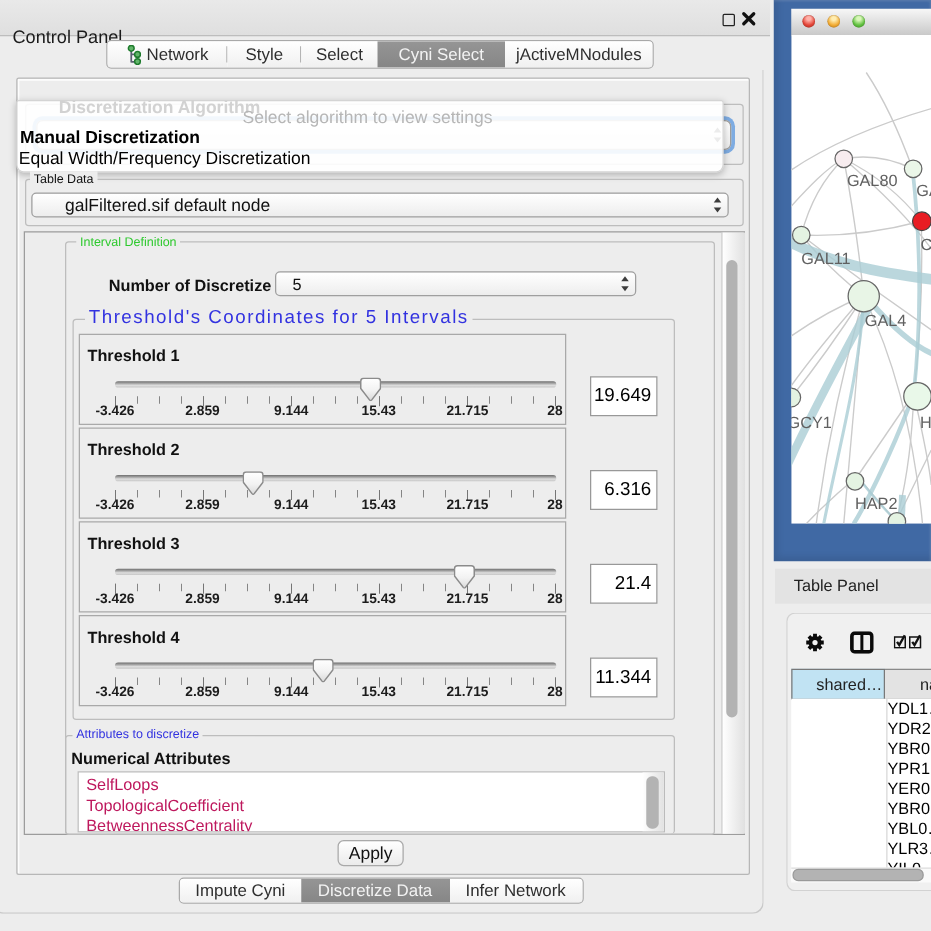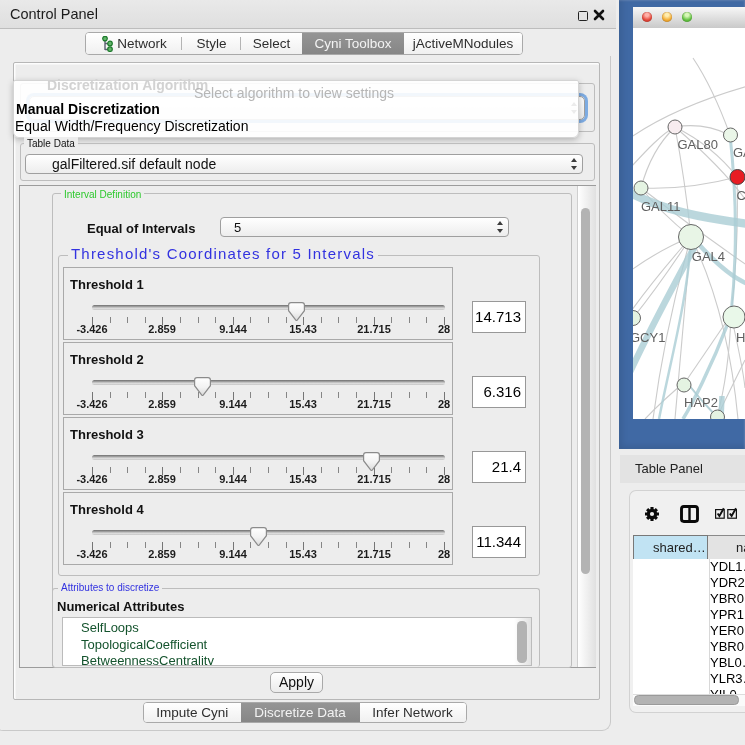--- a/index.html
+++ b/index.html
@@ -1,21 +1,21 @@
 <!DOCTYPE html>
 <html><head><meta charset="utf-8">
 <style>
 html,body{margin:0;padding:0;}
 body{width:745px;height:745px;overflow:hidden;position:relative;background:#ededed;
   font-family:"Liberation Sans",sans-serif;-webkit-font-smoothing:antialiased;}
 .abs{position:absolute;}
 
 #titlebar{left:0;top:0;width:616px;height:28px;background:linear-gradient(#e9e9e9,#dfdfdf);
   border-bottom:1px solid #bdbdbd;}
-#title-txt{left:10px;top:0;height:28px;line-height:28px;font-size:14.5px;color:#1b1b1b;}
+#title-txt{left:10px;top:16px;height:28px;line-height:28px;font-size:14.5px;color:#1b1b1b;}
 #ic-restore{left:578px;top:11px;width:8px;height:8px;border:1.6px solid #222;border-radius:1.5px;}
 
 .seg{display:flex;border:1px solid #a9a9a9;border-radius:4px;overflow:hidden;
   background:#fff;box-sizing:border-box;}
 .seg .s{font-size:13.5px;font-weight:normal;color:#2e2e2e;text-align:center;position:relative;
   background:linear-gradient(#ffffff,#f0f0f0);box-sizing:border-box;white-space:nowrap;}
 .seg .div:after{content:'';position:absolute;right:0;top:4px;bottom:4px;width:1px;background:#b4b4b4;}
 .seg .sel{background:linear-gradient(#959595,#868686);color:#f3f3f3;}
 
 #mainpanel{left:12.5px;top:62px;width:585px;height:636px;border:1px solid #b7b7b7;
@@ -61,21 +61,21 @@
 <div class="abs seg" style="left:85px;top:32px;height:23px;">
  <div class="s div" style="width:96px;line-height:21px;">
    <svg width="12" height="16" viewBox="0 0 12 16" style="vertical-align:-3.5px;margin-right:4px">
      <path d="M4 4 V14 M4 7.5 H8.6 M4 13.5 H8.6" stroke="#5a6070" stroke-width="1.4" fill="none"></path>
      <circle cx="4" cy="2.6" r="2.3" fill="#62b56a" stroke="#1d7a2c" stroke-width="1.2"></circle>
      <circle cx="9" cy="7.5" r="2.3" fill="#62b56a" stroke="#1d7a2c" stroke-width="1.2"></circle>
      <circle cx="9" cy="13.2" r="2.3" fill="#62b56a" stroke="#1d7a2c" stroke-width="1.2"></circle>
    </svg>Network</div>
  <div class="s div" style="width:59px;line-height:21px;">Style</div>
  <div class="s" style="width:61px;line-height:21px;">Select</div>
- <div class="s sel" style="width:102px;line-height:21px;">Cyni Toolbox</div>
+ <div class="s sel" style="width:102px;line-height:21px;">Cyni Select</div>
  <div class="s" style="width:118px;line-height:21px;">jActiveMNodules</div>
 </div>
 
 <div class="abs" id="mainpanel"></div>
 
 <div class="abs group" style="left:20px;top:83px;width:573px;height:47px;"></div>
 
 <div class="abs combo" style="left:29px;top:96px;width:556px;height:24px;border-radius:5px;
   box-shadow:0 0 0 3px rgba(98,155,222,0.8);"></div>
 <div class="abs arr up" style="left:571px;top:102px;"></div>
@@ -99,21 +99,21 @@
 <div class="abs" style="left:19px;top:185px;width:577px;height:483px;border:1px solid #9c9c9c;
   background:#ededed;box-sizing:border-box;"></div>
 
 <div class="abs" style="left:577px;top:186px;width:18px;height:481px;
   background:linear-gradient(90deg,#ffffff,#e0e0e0);border-left:1px solid #cfcfcf;"></div>
 <div class="abs sbthumb" style="left:581px;top:208px;width:9px;height:366px;"></div>
 
 <div class="abs group" style="left:52px;top:193px;width:518px;height:473px;"></div>
 <div class="abs gtitle" style="left:61px;top:188px;color:#2ec92e;">Interval Definition</div>
 
-<div class="abs" style="left:87px;top:221px;font-size:13px;font-weight:bold;color:#111;">Equal of Intervals</div>
+<div class="abs" style="left:87px;top:221px;font-size:13px;font-weight:bold;color:#111;">Number of Discretize</div>
 <div class="abs combo" style="left:220px;top:217px;width:289px;height:20px;line-height:19px;border-radius:4px;">
   <span class="ctx" style="left:13px;">5</span>
   </div>
 <div class="abs arr up" style="left:497px;top:221px;"></div>
 <div class="abs arr dn" style="left:497px;top:229px;"></div>
 
 <div class="abs group" style="left:58px;top:255px;width:480px;height:319px;"></div>
 <div class="abs gtitle" style="left:68px;top:247px;color:#3232e0;font-size:15px;letter-spacing:1.2px;">Threshold's Coordinates for 5 Intervals</div>
 
 <div class="tpanel" style="top:267px;">
@@ -123,21 +123,21 @@
     <div class="ticks-maj"></div>
   <div class="tick-lab" style="left:-2px;">-3.426</div>
   <div class="tick-lab" style="left:68px;">2.859</div>
   <div class="tick-lab" style="left:139px;">9.144</div>
   <div class="tick-lab" style="left:209px;">15.43</div>
   <div class="tick-lab" style="left:280px;">21.715</div>
   <div class="tick-lab" style="left:350px;">28</div>
   <svg class="thumb" style="left:224px;" width="17" height="19" viewBox="0 0 17 19">
     <path d="M3 0.6 H14 Q16.4 0.6 16.4 3 V8.7 L9.4 17.9 Q8.5 19 7.6 17.9 L0.6 8.7 V3 Q0.6 0.6 3 0.6 Z" fill="url(#thg)" stroke="#8b8b8b" stroke-width="1.2"></path>
   </svg>
-  <div class="vbox">14.713</div>
+  <div class="vbox">19.649</div>
 </div>
 <div class="tpanel" style="top:342px;">
   <div class="tlabel">Threshold 2</div>
   <div class="track"></div>
     <div class="ticks-min"></div>
     <div class="ticks-maj"></div>
   <div class="tick-lab" style="left:-2px;">-3.426</div>
   <div class="tick-lab" style="left:68px;">2.859</div>
   <div class="tick-lab" style="left:139px;">9.144</div>
   <div class="tick-lab" style="left:209px;">15.43</div>
@@ -189,21 +189,21 @@
       </linearGradient>
     </defs>
 </svg>
 
 <div class="abs group" style="left:52px;top:588px;width:486px;height:78px;border-bottom:none;"></div>
 <div class="abs gtitle" style="left:58px;top:581px;color:#3232e0;">Attributes to discretize</div>
 <div class="abs" style="left:57px;top:599px;font-size:13px;font-weight:bold;color:#111;">Numerical Attributes</div>
 
 <div class="abs" style="left:62px;top:617px;width:470px;height:49px;background:#fff;
   border:1px solid #bbb;box-sizing:border-box;overflow:hidden;">
-  <div style="font-size:13px;color:#14532d;padding-left:18px;padding-top:2px;line-height:16.6px;">SelfLoops<br>TopologicalCoefficient<br>BetweennessCentrality</div>
+  <div style="font-size:13px;color:#be185d;padding-left:6px;padding-top:2px;line-height:16.6px;">SelfLoops<br>TopologicalCoefficient<br>BetweennessCentrality</div>
 </div>
 <div class="abs" style="left:514px;top:618px;width:17px;height:47px;
   background:linear-gradient(90deg,#fff,#e2e2e2);"></div>
 <div class="abs sbthumb" style="left:517px;top:621px;width:10px;height:42px;"></div>
 
 <div class="abs" style="left:270px;top:672px;width:53px;height:21px;border:1px solid #a9a9a9;
   border-radius:5px;background:linear-gradient(#ffffff,#ebebeb);box-sizing:border-box;
   font-size:14px;color:#111;text-align:center;line-height:19px;">Apply</div>
 
 <div class="abs seg" style="left:143px;top:702px;height:21px;">

